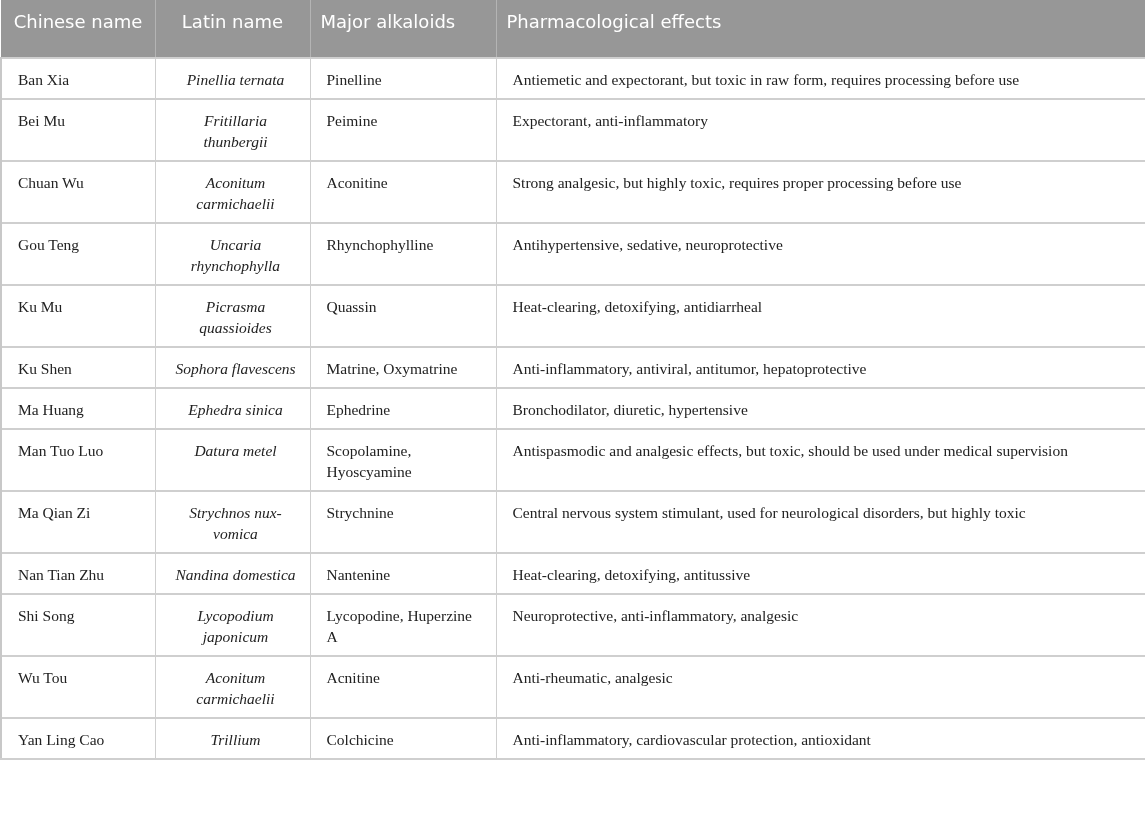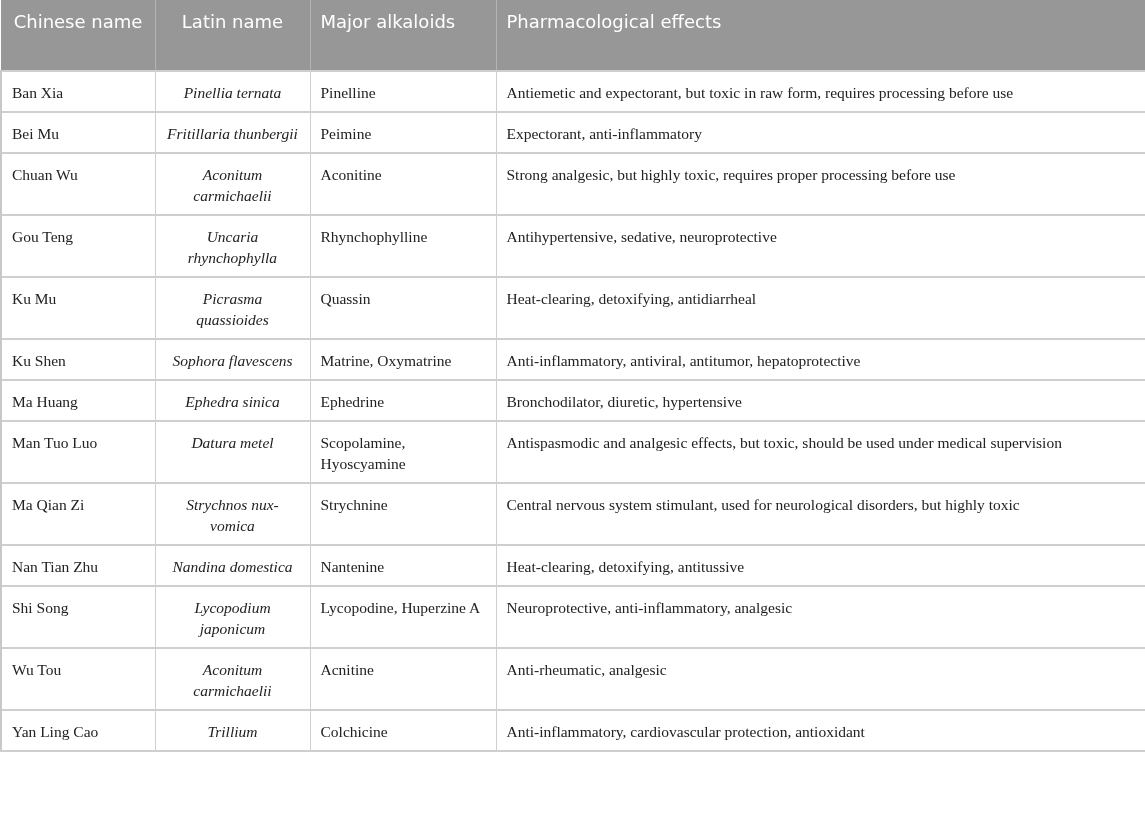--- a/index.html
+++ b/index.html
@@ -24,35 +24,35 @@
   col.c2 { width: 155px; }
   col.c3 { width: 186px; }
   col.c4 { width: 650px; }
   thead th {
     background: #979797;
     color: #ffffff;
     font-family: "DejaVu Sans", "Liberation Sans", sans-serif;
     font-weight: normal;
     font-size: 18px;
     line-height: 22px;
-    height: 71px;
+    height: 58px;
     padding: 11px 10px 0 10px;
     box-sizing: border-box;
     vertical-align: top;
     text-align: left;
     border-left: 1px solid #b4b4b4;
     border-right: 1px solid #b4b4b4;
     margin-left: 16px;
   }
   thead th.center { text-align: center; }
   thead th.first { border-left: 1px solid #979797; }
   tbody td {
     border: 1px solid #cfcfcf;
     border-width: 2px 1px 0 1px;
-    padding: 10px 10px 8px 10px;
+    padding: 10px 10px 8px 16px;
     vertical-align: top;
     line-height: 21px;
     box-sizing: border-box;
     font-family: Liberation Serif, serif;
   }
   tbody tr:last-child td { border-bottom: 2px solid #cfcfcf; }
   tbody td:first-child { border-left: 2px solid #c8c8c8; }
   tbody td:last-child { border-right: 2px solid #c8c8c8; margin-left: 16px; }
   td.latin { font-style: italic; text-align: center; }
   tr.h1 td { height: 38px; }

